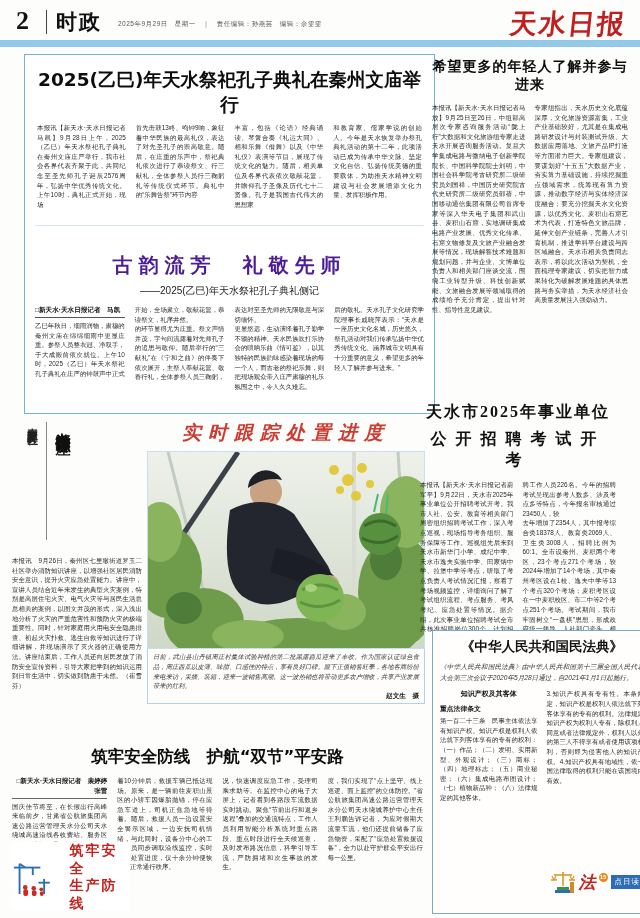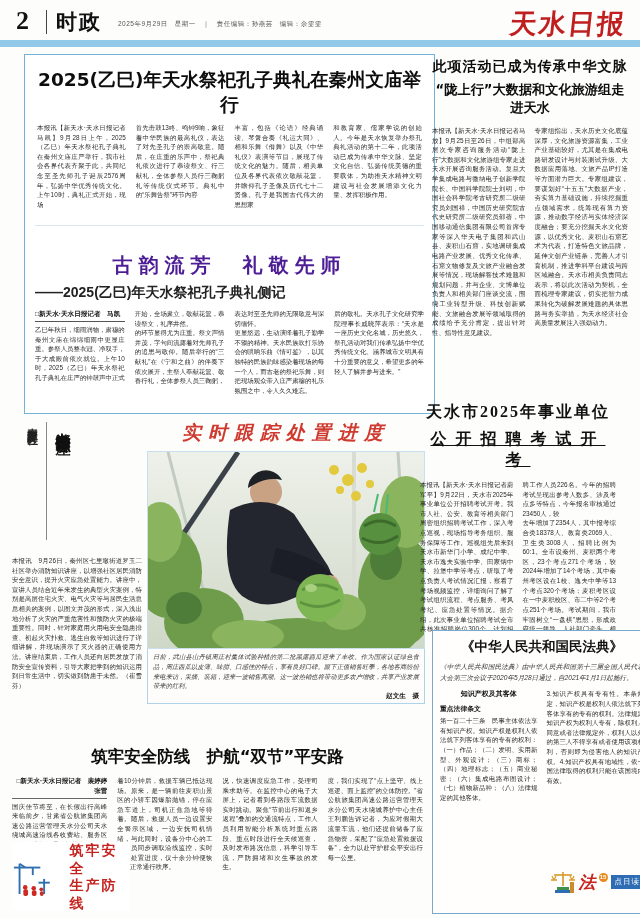--- a/index.html
+++ b/index.html
@@ -17,21 +17,21 @@
   .tiny{font-size:6.4px;line-height:1.5;text-align:justify;color:#2a2a2a;}
   .cols4{column-count:4;column-gap:10px;}
   .cols2{column-count:2;column-gap:9px;}
   .byline{font-size:6.6px;font-weight:bold;border-bottom:1px solid #555;padding-bottom:2px;margin-bottom:3px;color:#111;}
   
   .boxA{position:absolute;left:24px;top:54px;width:411px;height:360px;border:1px solid #74b2d8;background:#fff;padding:0;box-sizing:border-box;}
   .boxA .hl{margin:12px 8px 6px;text-align:center;font:bold 18.5px "DejaVu Sans",sans-serif;color:#0d0d0d;}
   .boxA .c1{height:96px;margin:4px 12px 0;overflow:hidden;}
   .ceremony{margin:6px 10px 0;border-top:1px solid #d8e4ee;padding-top:6px;}
   .ceremony .t{ text-align:center;font:bold 20px "Liberation Serif",serif;letter-spacing:6px;color:#4c1d95;margin-top:20px;}
-  .ceremony .st{font-size:14px;font-weight:bold;color:#222;margin-top:5px;}
+  .ceremony .st{text-align:center;font-size:10px;font-weight:normal;color:#222;margin-top:5px;}
   .ceremony .c2{height:122px;margin-top:7px;overflow:hidden;}
   
   .fireblk{position:absolute;left:12px;top:420px;width:130px;height:298px;}
   .vrow{display:flex;flex-direction:row;gap:6px;height:128px;margin-left:14px;}
   .vtext{writing-mode:vertical-rl;text-orientation:upright;}
   .fire-org{font-size:10.5px;font-weight:bold;color:#222;letter-spacing:1px;}
   .vdiv{width:1px;height:118px;background:#888;margin-top:2px;}
   .fire-title{font:bold 15px "Liberation Serif",serif;color:#111;letter-spacing:1px;}
   .fire-body{margin-top:8px;height:158px;overflow:hidden;}
   .photoblk{position:absolute;left:147px;top:420px;width:278px;height:298px;}
@@ -49,21 +49,21 @@
   .slogo-row{display:flex;align-items:center;gap:16px;flex:1;}
   .slogo-text{font:bold 14px "Liberation Serif",serif;color:#c5231f;line-height:1.25;letter-spacing:2px;}
   .slogo-bar{height:4px;background:linear-gradient(90deg,#c5231f 70%,#e57b2c);margin-top:2px;}
   
   .expert{position:absolute;left:432px;top:58px;width:196px;}
   .expert .h1{text-align:center;font:bold 14px "DejaVu Sans",sans-serif;color:#0d0d0d;letter-spacing:1px;}
   .expert .h2{text-align:center;font:bold 13.2px "DejaVu Sans",sans-serif;color:#0d0d0d;margin-top:5px;}
   .expert .c{height:232px;margin-top:9px;overflow:hidden;}
   .recruit{position:absolute;left:420px;top:402px;width:196px;}
   .recruit .h1{text-align:center;font:bold 16px "Liberation Serif",serif;letter-spacing:2px;color:#111;}
-  .recruit .h2{text-align:center;font:bold 16px "Liberation Serif",serif;letter-spacing:9px;color:#111;margin-top:6px;text-decoration:underline;}
+  .recruit .h2{text-align:center;font:bold 16px "Liberation Serif",serif;letter-spacing:9px;color:#111;margin-top:6px;}
   .recruit .c{height:158px;margin-top:9px;overflow:hidden;}
   .codebox{position:absolute;left:432px;top:630px;width:220px;height:284px;border:1px solid #79a9cc;background:#fffefc;box-sizing:border-box;padding:7px 7px 4px;}
   .codebox .t{text-align:center;font:bold 13.5px "Liberation Serif",serif;color:#111;}
   .codebox .intro{font-size:6.6px;font-style:italic;line-height:1.7;color:#333;margin-top:5px;text-align:justify;}
   .codebox .c{height:178px;margin-top:6px;overflow:hidden;}
   .ch-a{font-size:7px;font-weight:bold;text-align:center;margin-bottom:4px;color:#111;}
   .ch-b{font-size:6.8px;font-weight:bold;margin-bottom:2px;color:#111;}
   .code-footer{display:flex;justify-content:flex-end;align-items:center;gap:3px;margin-top:3px;}
   .fa-char{font:bold italic 17px "DejaVu Serif",serif;color:#c5231f;}
   .fa-rest{background:#2e6db4;color:#fff;font-size:7.5px;font-weight:normal;padding:2px 4px;letter-spacing:1px;}
@@ -205,22 +205,21 @@
         <div class="slogo-text">
           <div>筑牢安全</div>
           <div>生产防线</div>
         </div>
       </div>
       <div class="slogo-bar"></div>
     </div>
   </div>
 
   <div class="expert">
-    <div class="h1">此项活动已成为传承中华文脉</div>
-    <div class="h2">“陇上行”大数据和文化旅游组走进天水</div>
+    <div class="h1">希望更多的年轻人了解并参与进来</div>
     <div class="c tiny cols2">
       <div>本报讯【新天水·天水日报记者马放】9月25日至26日，中组部高层次专家咨询服务活动“陇上行”大数据和文化旅游组专家走进天水开展咨询服务活动。复旦大学集成电路与微纳电子创新学院院长、中国科学院院士刘明，中国社会科学院考古研究所二级研究员刘国祥，中国历史研究院古代史研究所二级研究员邵蓓，中国移动通信集团有限公司首席专家等深入华天电子集团和武山县、麦积山石窟，实地调研集成电路产业发展、优秀文化传承、石窟文物修复及文旅产业融合发展等情况，现场解答技术难题和规划问题，并与企业、文博单位负责人和相关部门座谈交流，围绕工业转型升级、科技创新赋能、文旅融合发展等领域取得的成绩给予充分肯定，提出针对性、指导性意见建议。</div>
       <div>专家组指出，天水历史文化底蕴深厚，文化旅游资源富集，工业产业基础较好，尤其是在集成电路研发设计与封装测试升级、大数据应用落地、文旅产品IP打造等方面潜力巨大。专家组建议，要谋划好“十五五”大数据产业，夯实算力基础设施，持续挖掘重点领域需求，统筹现有算力资源，推动数字经济与实体经济深度融合；要充分挖掘天水文化资源，以优秀文化、麦积山石窟艺术为代表，打造特色文旅品牌，延伸文创产业链条，完善人才引育机制，推进学科平台建设与跨区域融合。天水市相关负责同志表示，将以此次活动为契机，全面梳理专家建议，切实把智力成果转化为破解发展难题的具体思路与务实举措，为天水经济社会高质量发展注入强劲动力。</div>
     </div>
   </div>
 
   <div class="recruit">
     <div class="h1">天水市2025年事业单位</div>
     <div class="h2">公开招聘考试开考</div>
     <div class="c tiny cols2">

